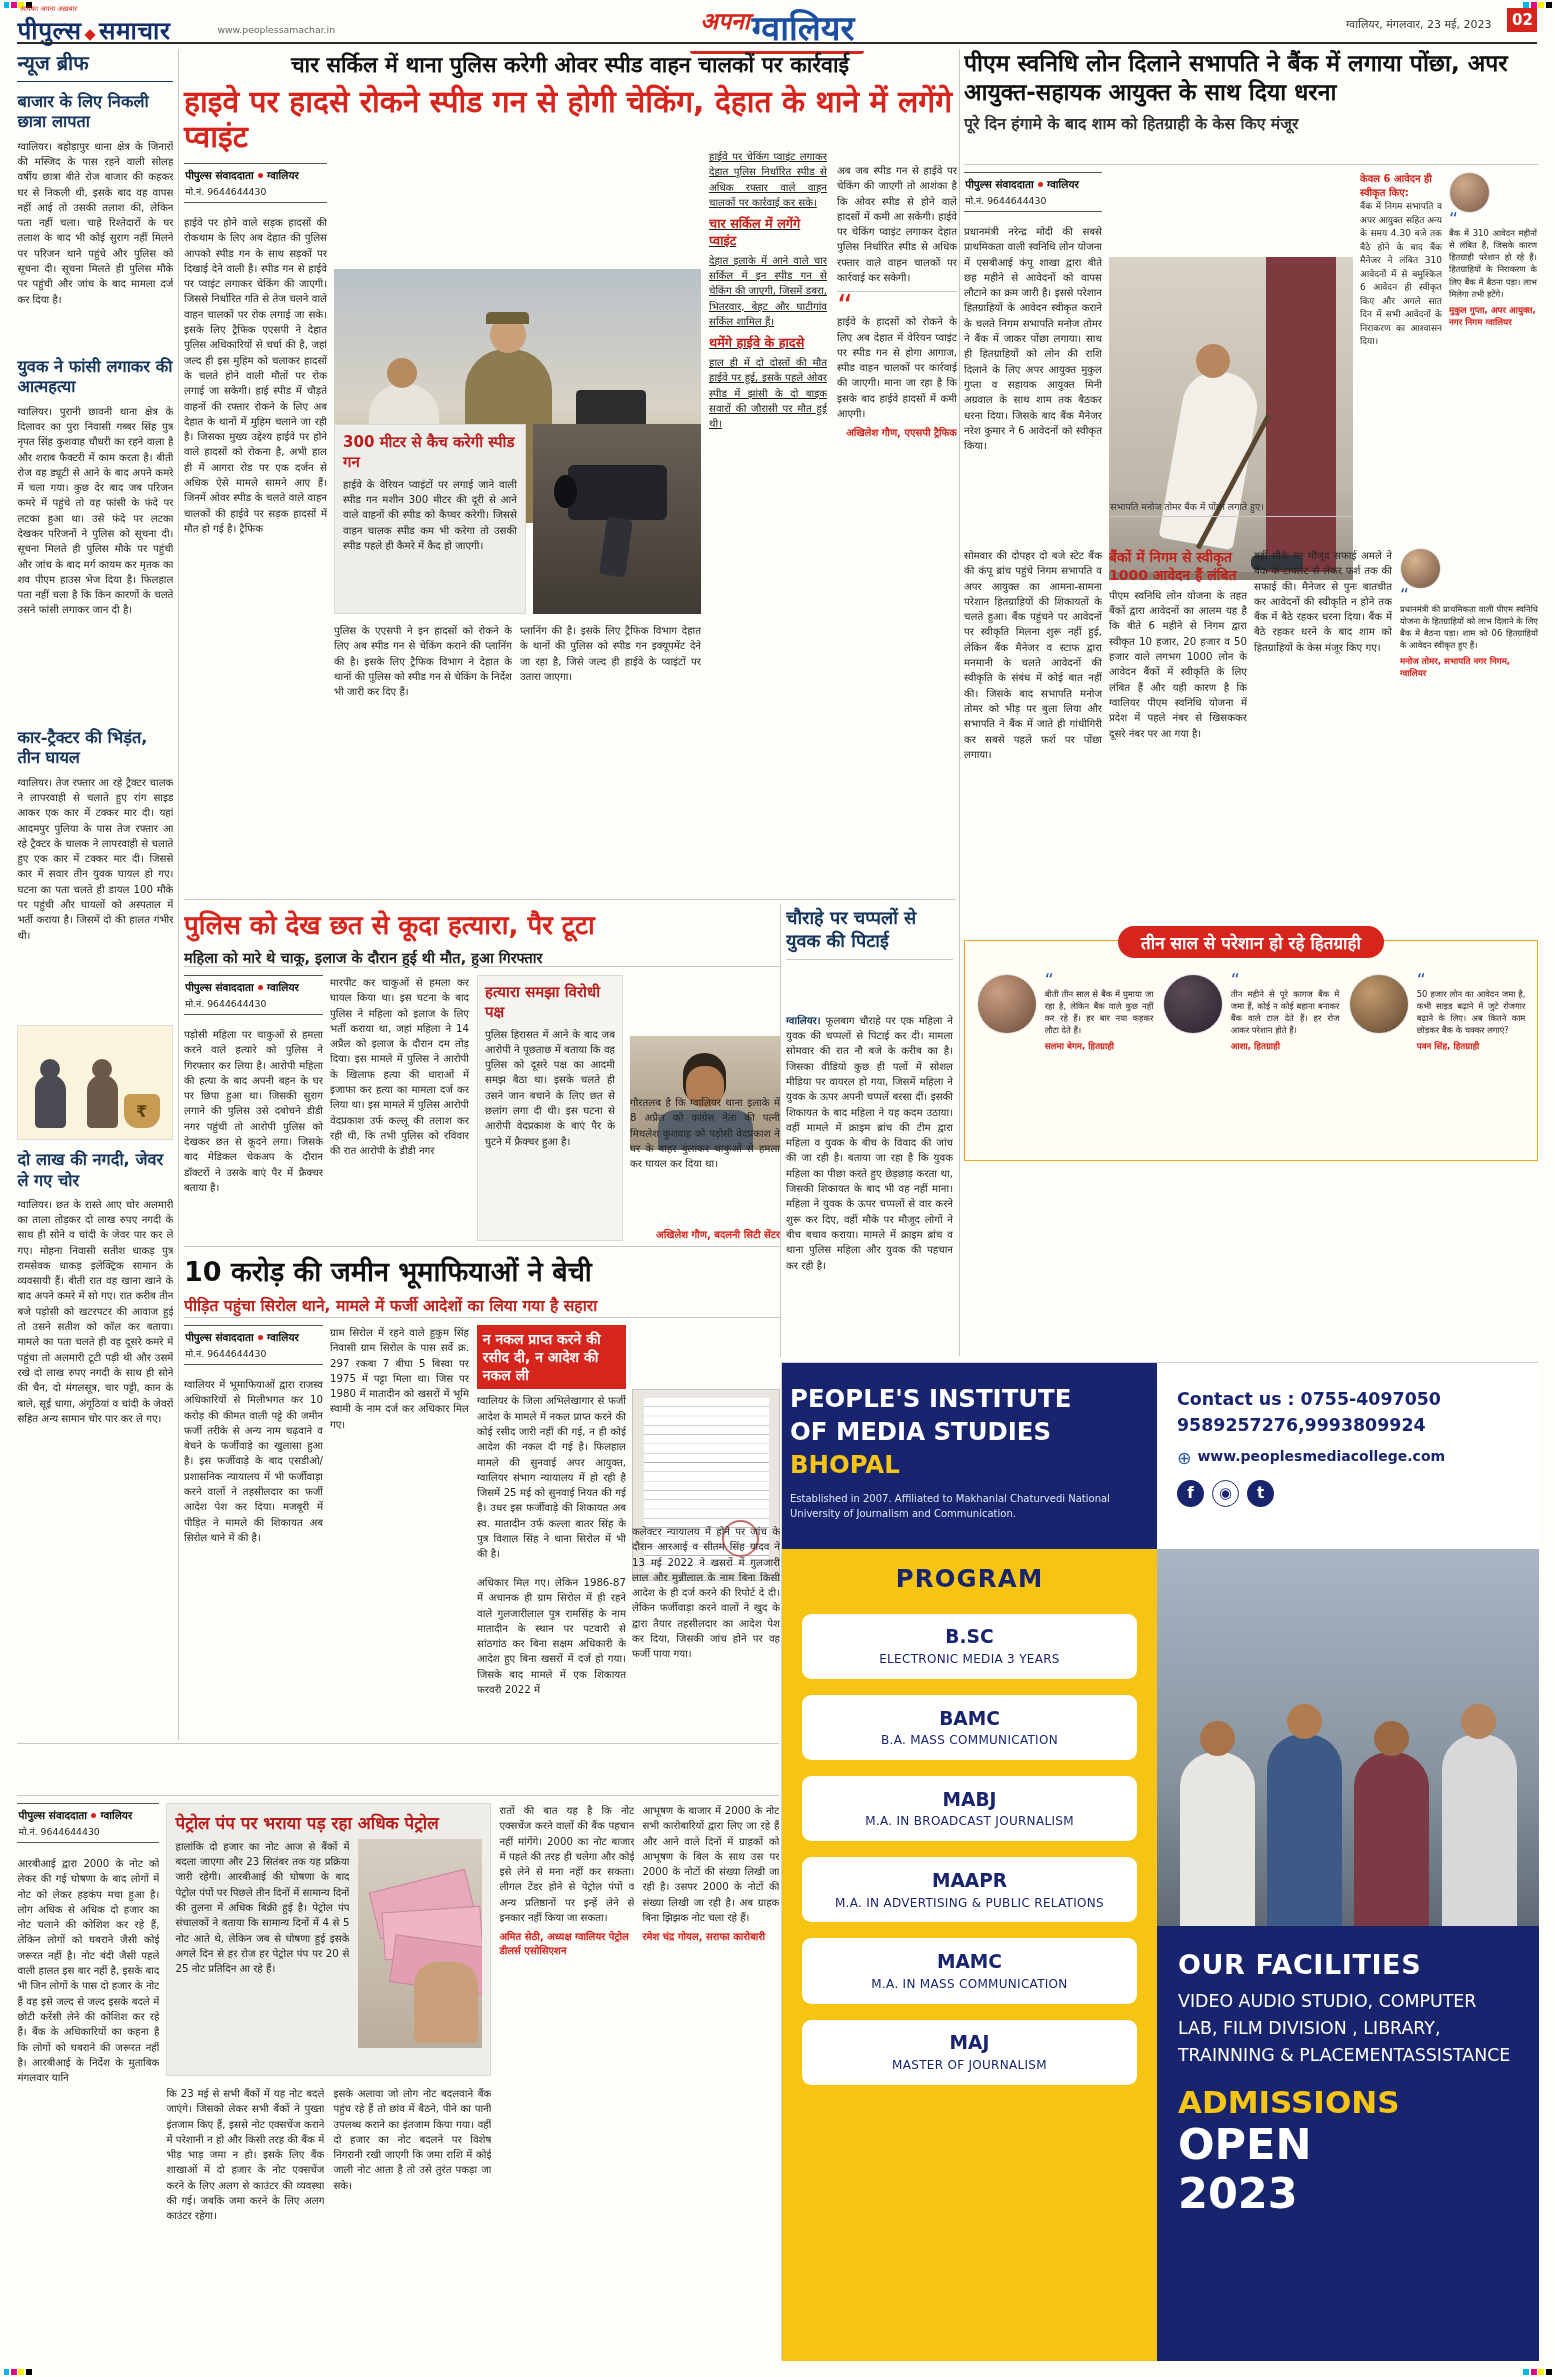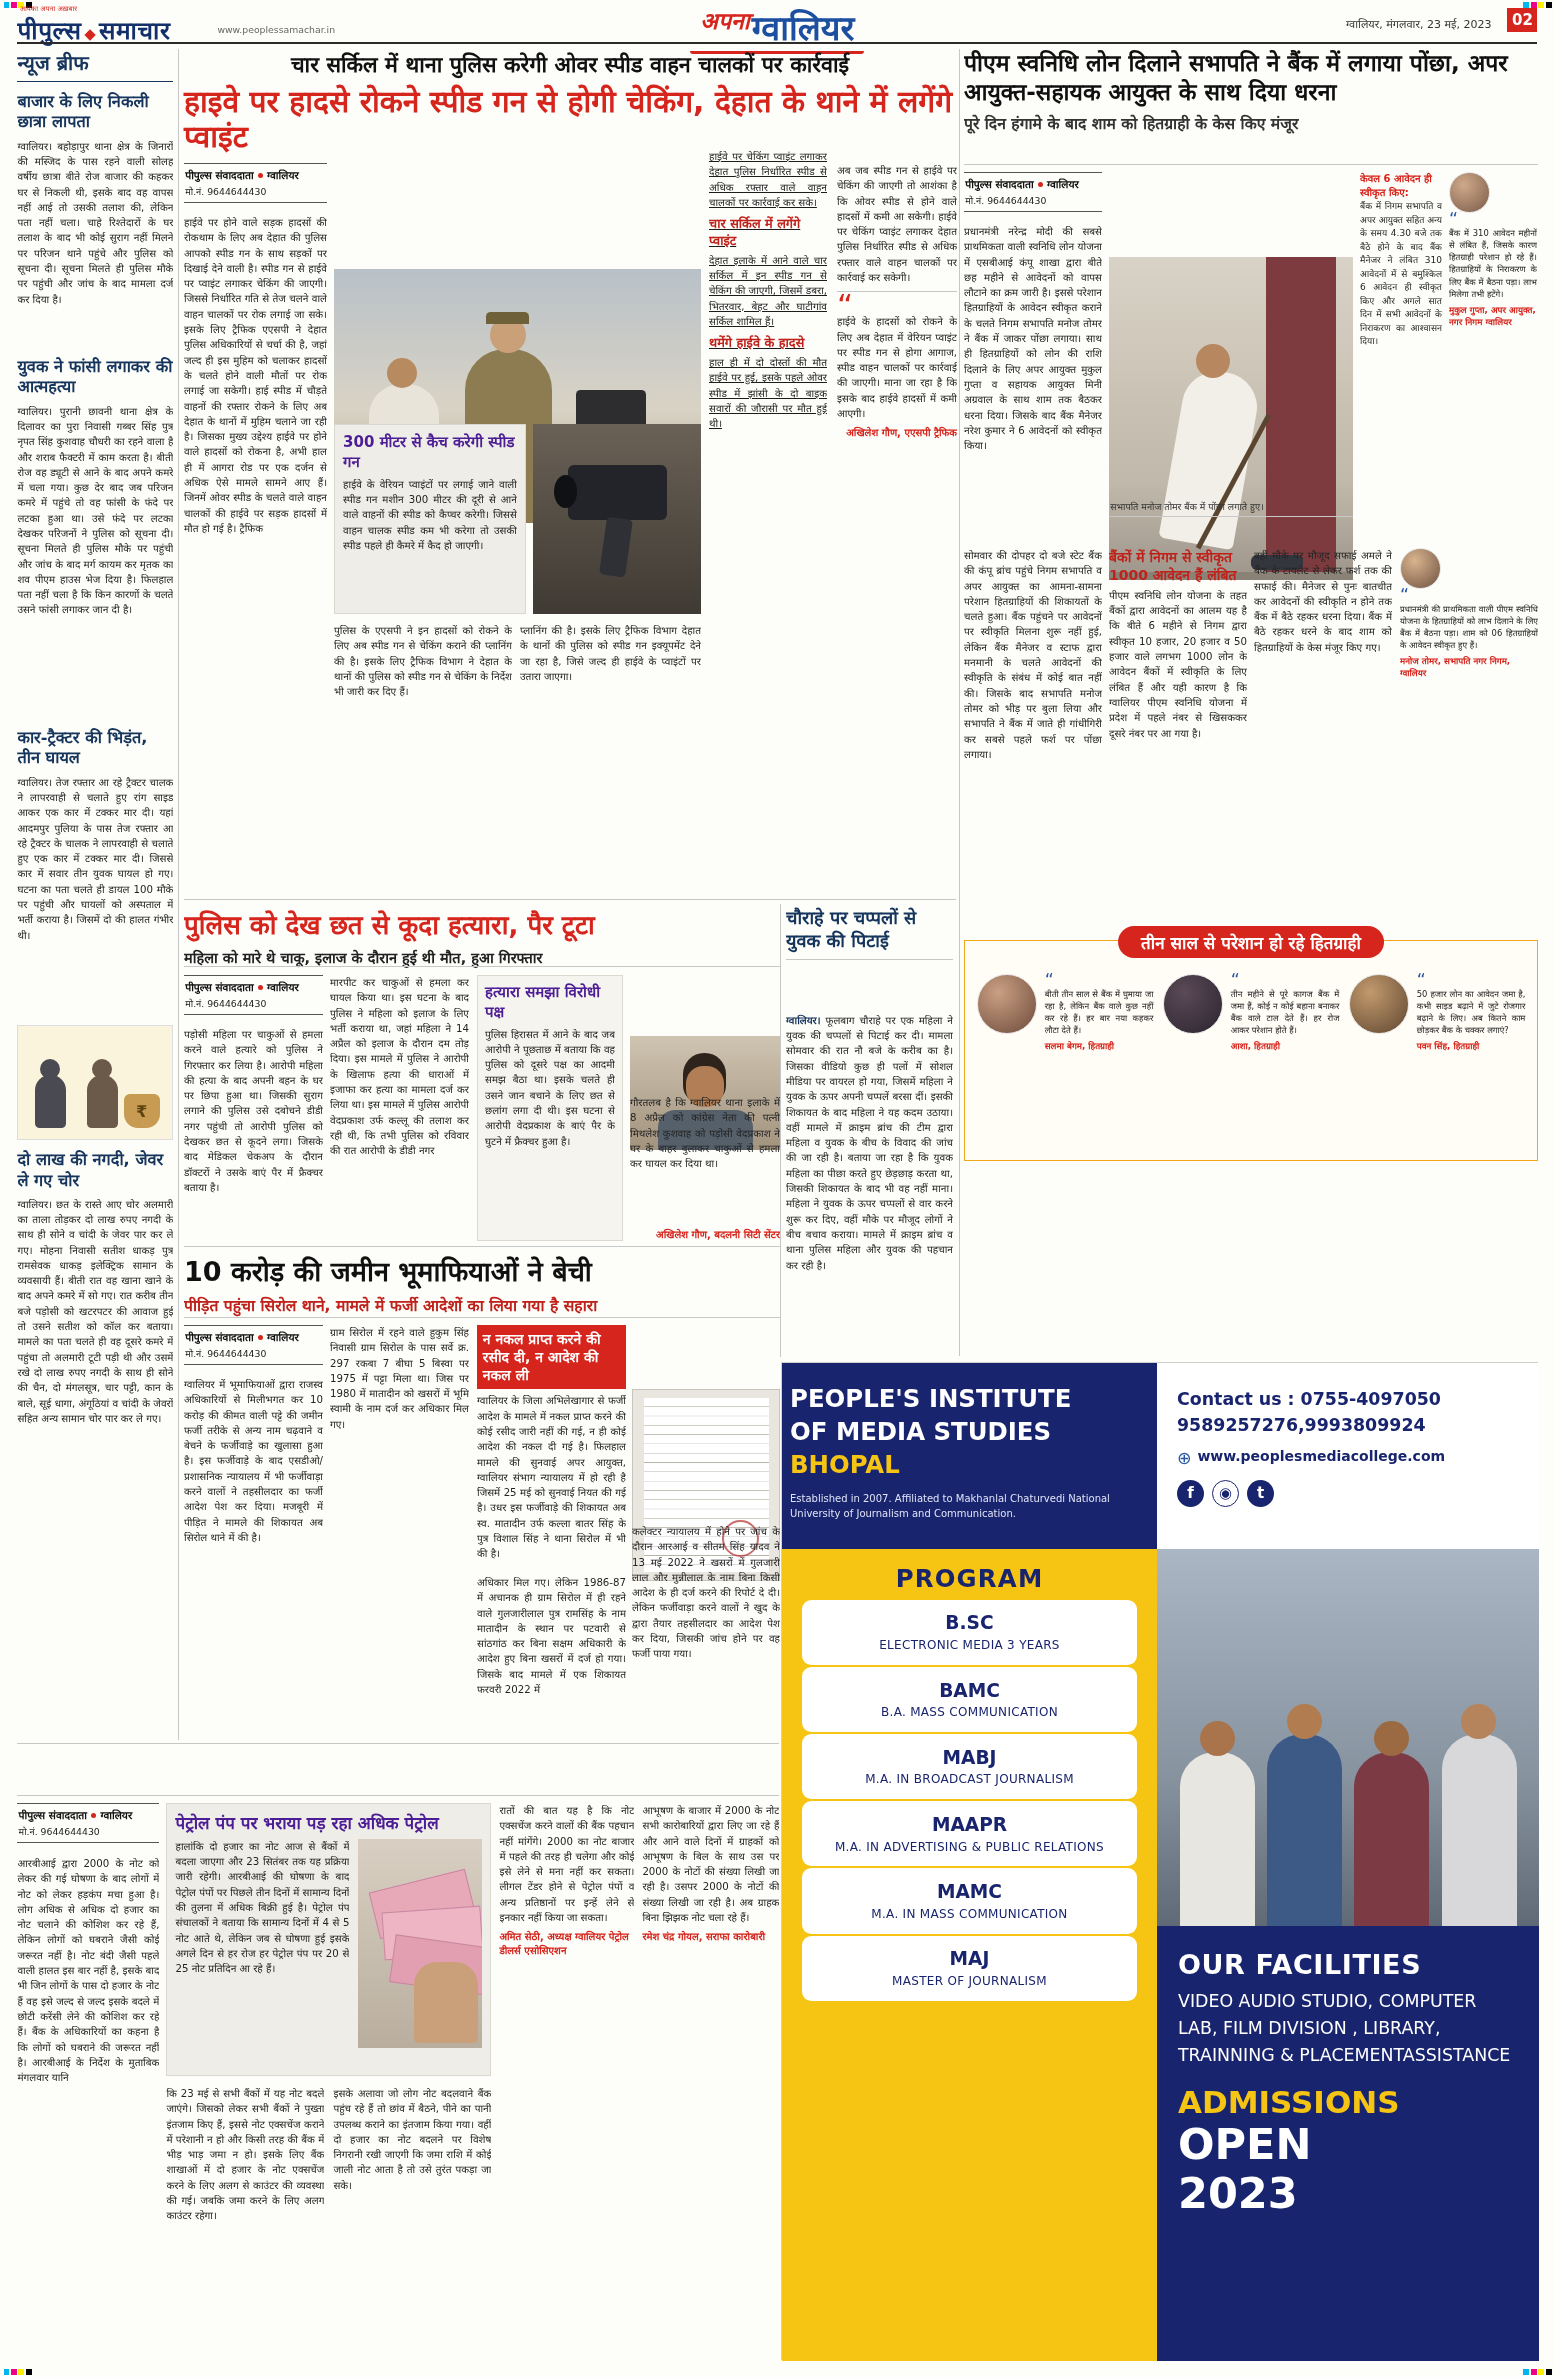--- a/index.html
+++ b/index.html
@@ -27,21 +27,21 @@
   .nb-head{font-size:16.3px;font-weight:bold;color:#16355c;line-height:1.25;margin:10.5px 0 5.8px;}
   
   .kicker{font-size:21.5px;font-weight:bold;color:#111;text-align:center;}
   .lead-headline{font-size:30px;font-weight:bold;color:#d6251d;line-height:1.18;margin-top:5.8px;}
   .byline{border-top:1.2px solid #555;border-bottom:1.2px solid #555;padding:4.1px 1.2px;width:143px;}
   .byline .l1{font-size:10.5px;font-weight:bold;color:#111;}
   .reddot{display:inline-block;width:5.2px;height:5.2px;border-radius:50%;background:#d6251d;margin:0 4.1px 1.2px;vertical-align:middle;}
   .byline .l2{font-size:9.3px;color:#222;margin-top:2.9px;}
   .subhead-red{color:#c0211a;font-weight:bold;font-size:12.8px;line-height:1.3;margin:5.8px 0 3.5px;}
   .graybox{background:#efede7;border:0.6px solid #dbd8d0;padding:8.1px;overflow:hidden;}
-  .gb-title{color:#4c1d95;font-weight:bold;font-size:15px;line-height:1.3;margin-bottom:4.6px;}
+  .gb-title{color:#b91c1c;font-weight:bold;font-size:15px;line-height:1.3;margin-bottom:4.6px;}
   .redbar{background:#d6251d;color:#fff;font-weight:bold;font-size:14px;line-height:1.3;padding:4.6px 5.8px;}
   .quote-box{border-top:1.2px solid #c7c7c7;margin-top:5.8px;padding-top:3.5px;}
   .qmark{font-size:31px;color:#d6251d;line-height:0.6;display:block;}
   .q-attr{font-size:10px;font-weight:bold;color:#d6251d;text-align:right;margin-top:3.5px;}
   .caption{font-size:9.3px;color:#333;padding:2.9px 1.2px;border-bottom:0.6px solid #c9c9c9;}
   .cap-chip{position:absolute;right:4.6px;bottom:4.6px;background:#d6251d;color:#fff;font-size:8.7px;padding:1.2px 5.2px;}
   .photo{position:relative;overflow:hidden;background:#9a9a94;}
   .pm-headline{font-size:23px;font-weight:bold;color:#101010;line-height:1.28;}
   .pm-subhead{font-size:15.7px;font-weight:bold;color:#333;margin-top:4.6px;}
   .m-headline{font-size:26px;font-weight:bold;color:#d6251d;}
@@ -58,21 +58,21 @@
   .avatar{width:60px;height:60px;border-radius:50%;flex:none;border:1.7px solid #e5e5e5;}
   .hit-q{font-size:8.4px;line-height:1.45;text-align:justify;color:#222;}
   .hit-name{font-size:8.7px;font-weight:bold;color:#d6251d;margin-top:3.5px;}
   .bq{font-size:17.4px;color:#2a57a5;line-height:0.8;display:block;}
   
   .ad-navy{background:#19246e;color:#fff;}
   .ad-name{font-size:24.4px;font-weight:bold;line-height:1.35;color:#fff;}
   .ad-est{font-size:10px;color:#dfe3f7;line-height:1.5;margin-top:9.3px;}
   .ad-yellow{background:#f6c514;}
   .prog-title{font-size:24.4px;font-weight:bold;color:#19246e;text-align:center;padding:15px 0 4.6px;letter-spacing:1.2px;}
-  .prog-card{background:#fff;border-radius:9.3px;margin:2px 20px;padding:12.8px 5.8px;text-align:center;}
+  .prog-card{background:#fff;border-radius:9.3px;margin:16px 20px;padding:12.8px 5.8px;text-align:center;}
   .prog-code{font-size:18.6px;font-weight:bold;color:#19246e;}
   .prog-name{font-size:12px;color:#19246e;margin-top:4.6px;letter-spacing:0.3px;}
   .contact-line{font-size:17.4px;font-weight:bold;color:#19246e;line-height:1.5;}
   .ad-site{font-size:14px;font-weight:bold;color:#19246e;}
   .soc{display:inline-flex;width:27px;height:27px;border-radius:50%;background:#19246e;color:#fff;
        align-items:center;justify-content:center;font-size:15px;font-weight:bold;margin-right:8.1px;}
   .fac-title{font-size:27px;font-weight:bold;color:#fff;letter-spacing:0.6px;}
   .fac-list{font-size:17.4px;color:#fff;line-height:1.55;margin-top:8.1px;}
   .adm{font-size:31px;font-weight:bold;color:#f6c514;margin-top:15px;}
   .open{font-size:43px;font-weight:bold;color:#fff;line-height:1.15;}

